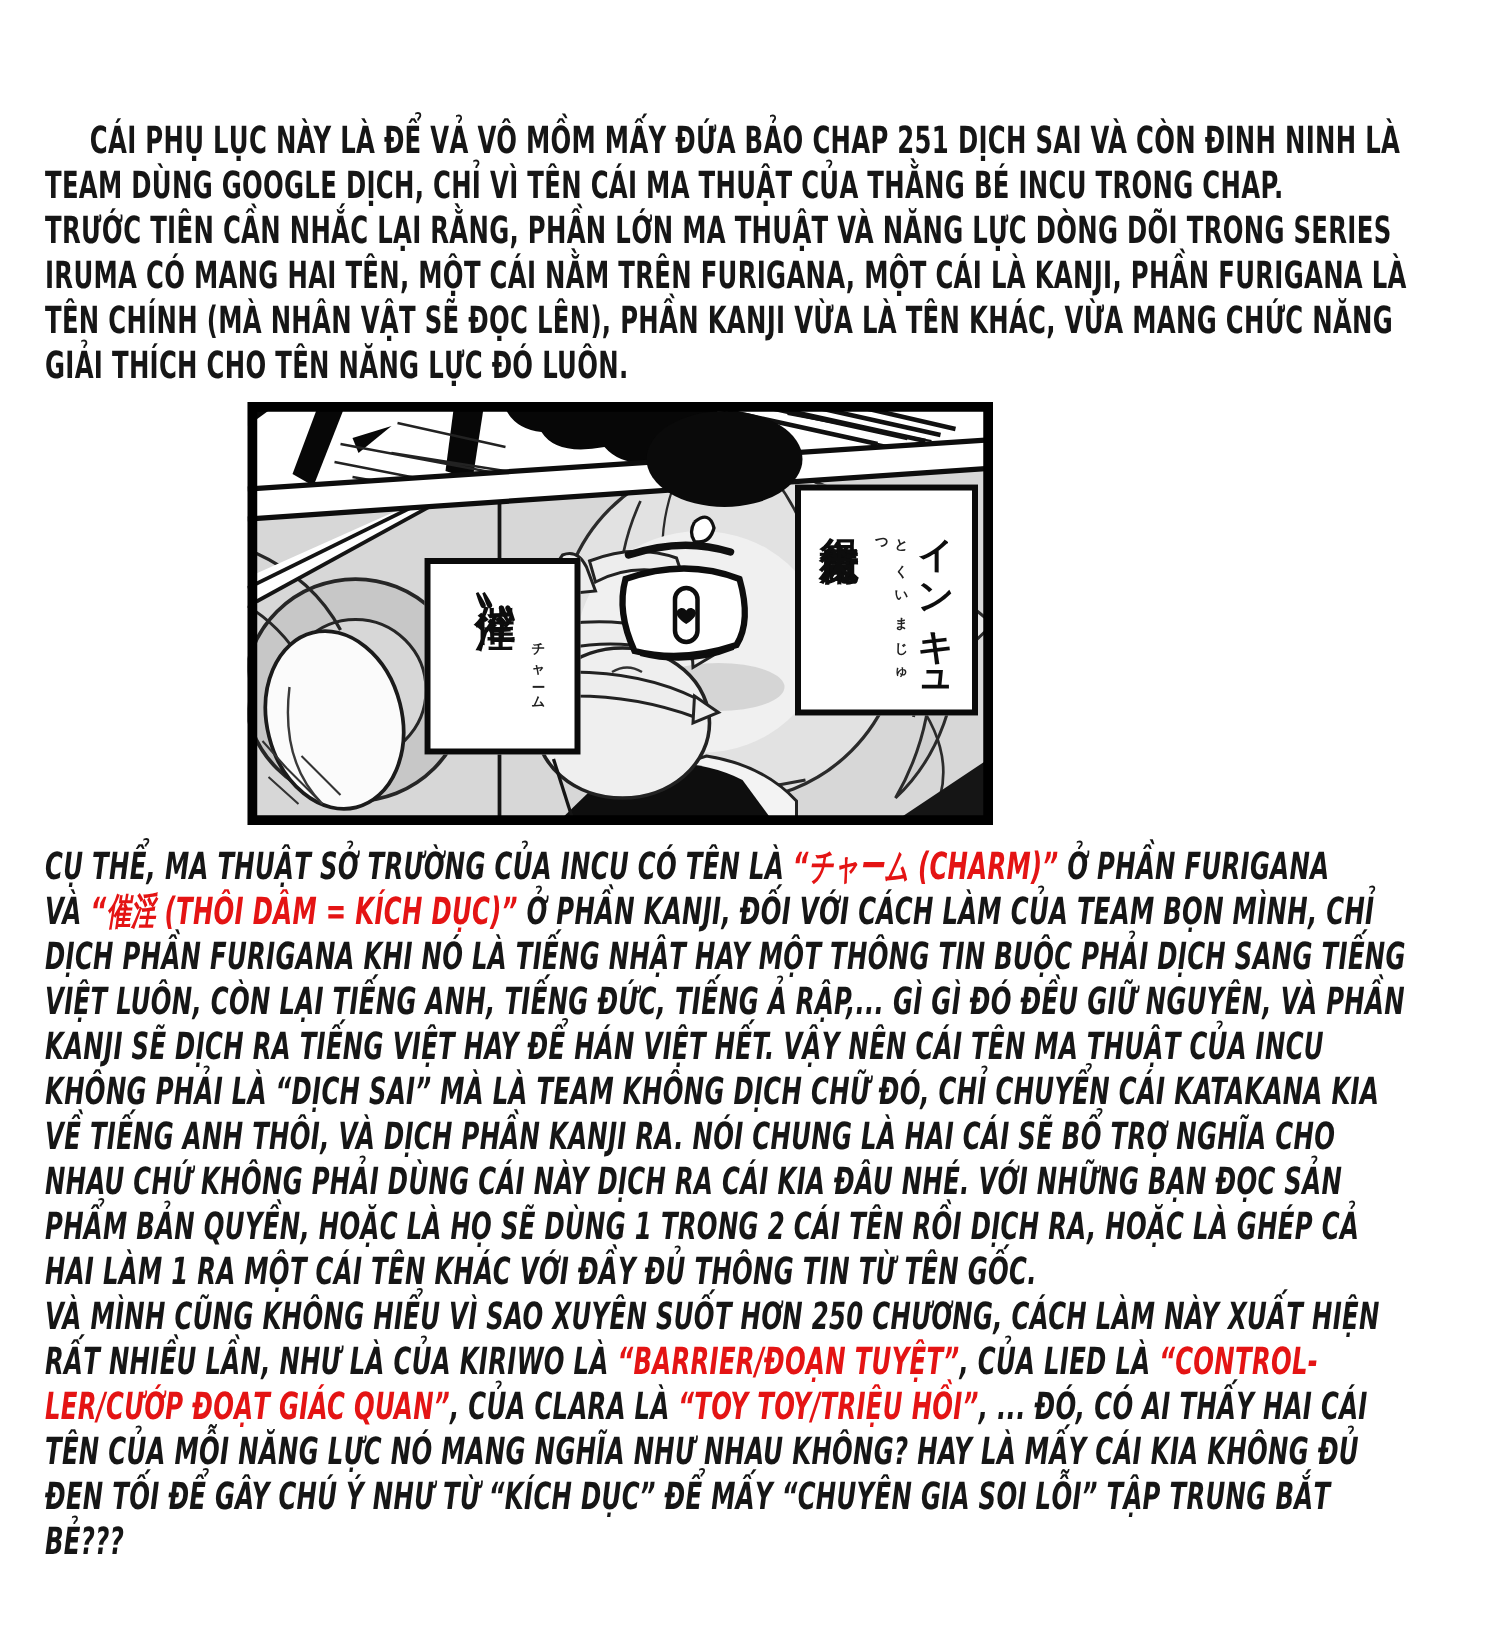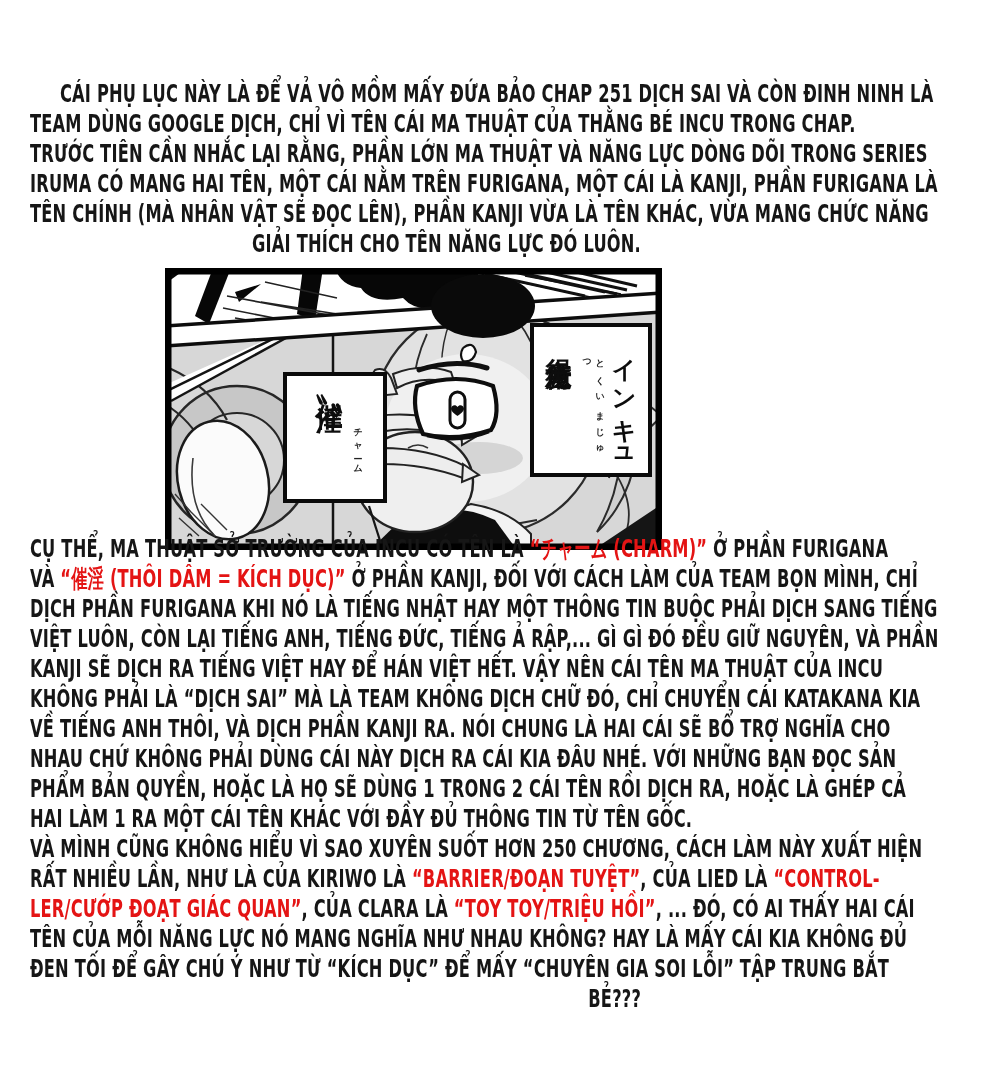--- a/index.html
+++ b/index.html
@@ -1,23 +1,23 @@
 <!DOCTYPE html>
 <html><head>
 <meta charset="utf-8">
 <style>
   html,body{margin:0;padding:0;background:#ffffff;}
   .page{
     position:relative;width:1000px;height:1085px;background:#ffffff;
     overflow:hidden;font-family:"DejaVu Sans",sans-serif;
   }
   
-  .textblock{position:absolute;left:30px;width:940px;text-align:right;}
+  .textblock{position:absolute;left:30px;width:940px;}
   #top-text{top:79px;}
-  #bottom-text{top:534px;}
+  #bottom-text{top:563px;font-style:italic;}
   .tline{
     height:30px;line-height:30px;font-size:25px;font-weight:700;
     white-space:nowrap;transform:scaleX(0.65);transform-origin:0 0;
     color:#161616;letter-spacing:0.3px;
   }
   .tline .seg-red{color:#e41414;}
   
   .panel{
     position:absolute;left:165px;top:268px;width:497px;height:282px;
   }

